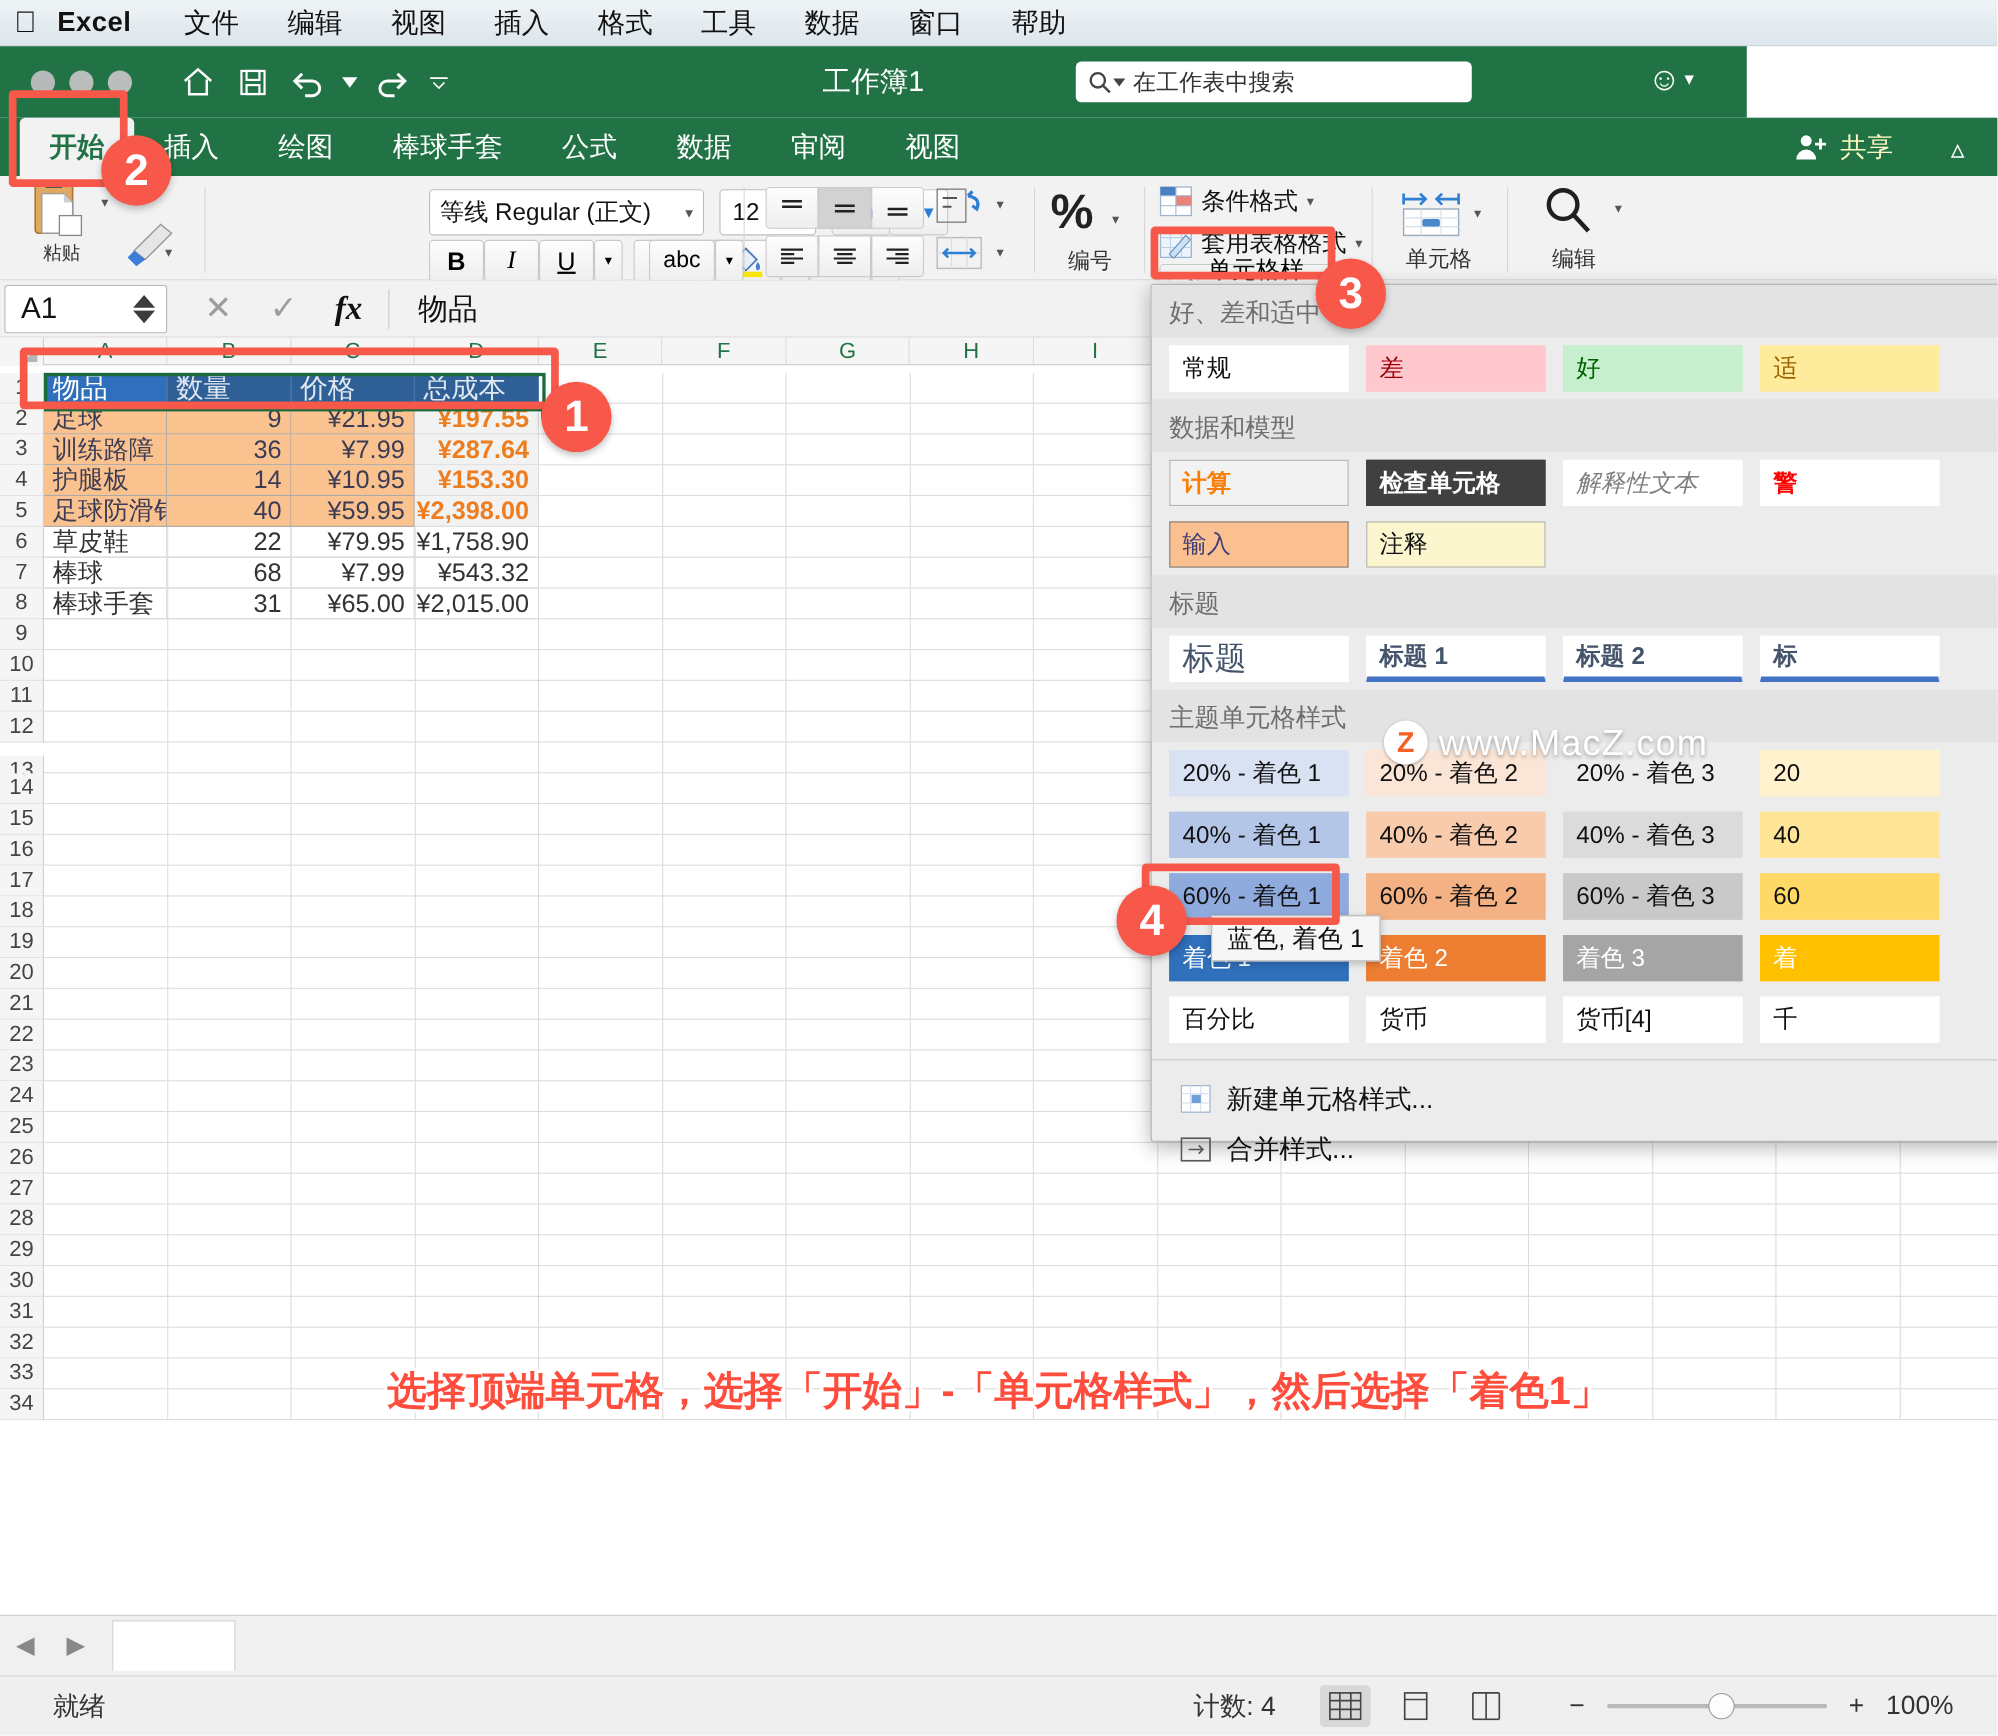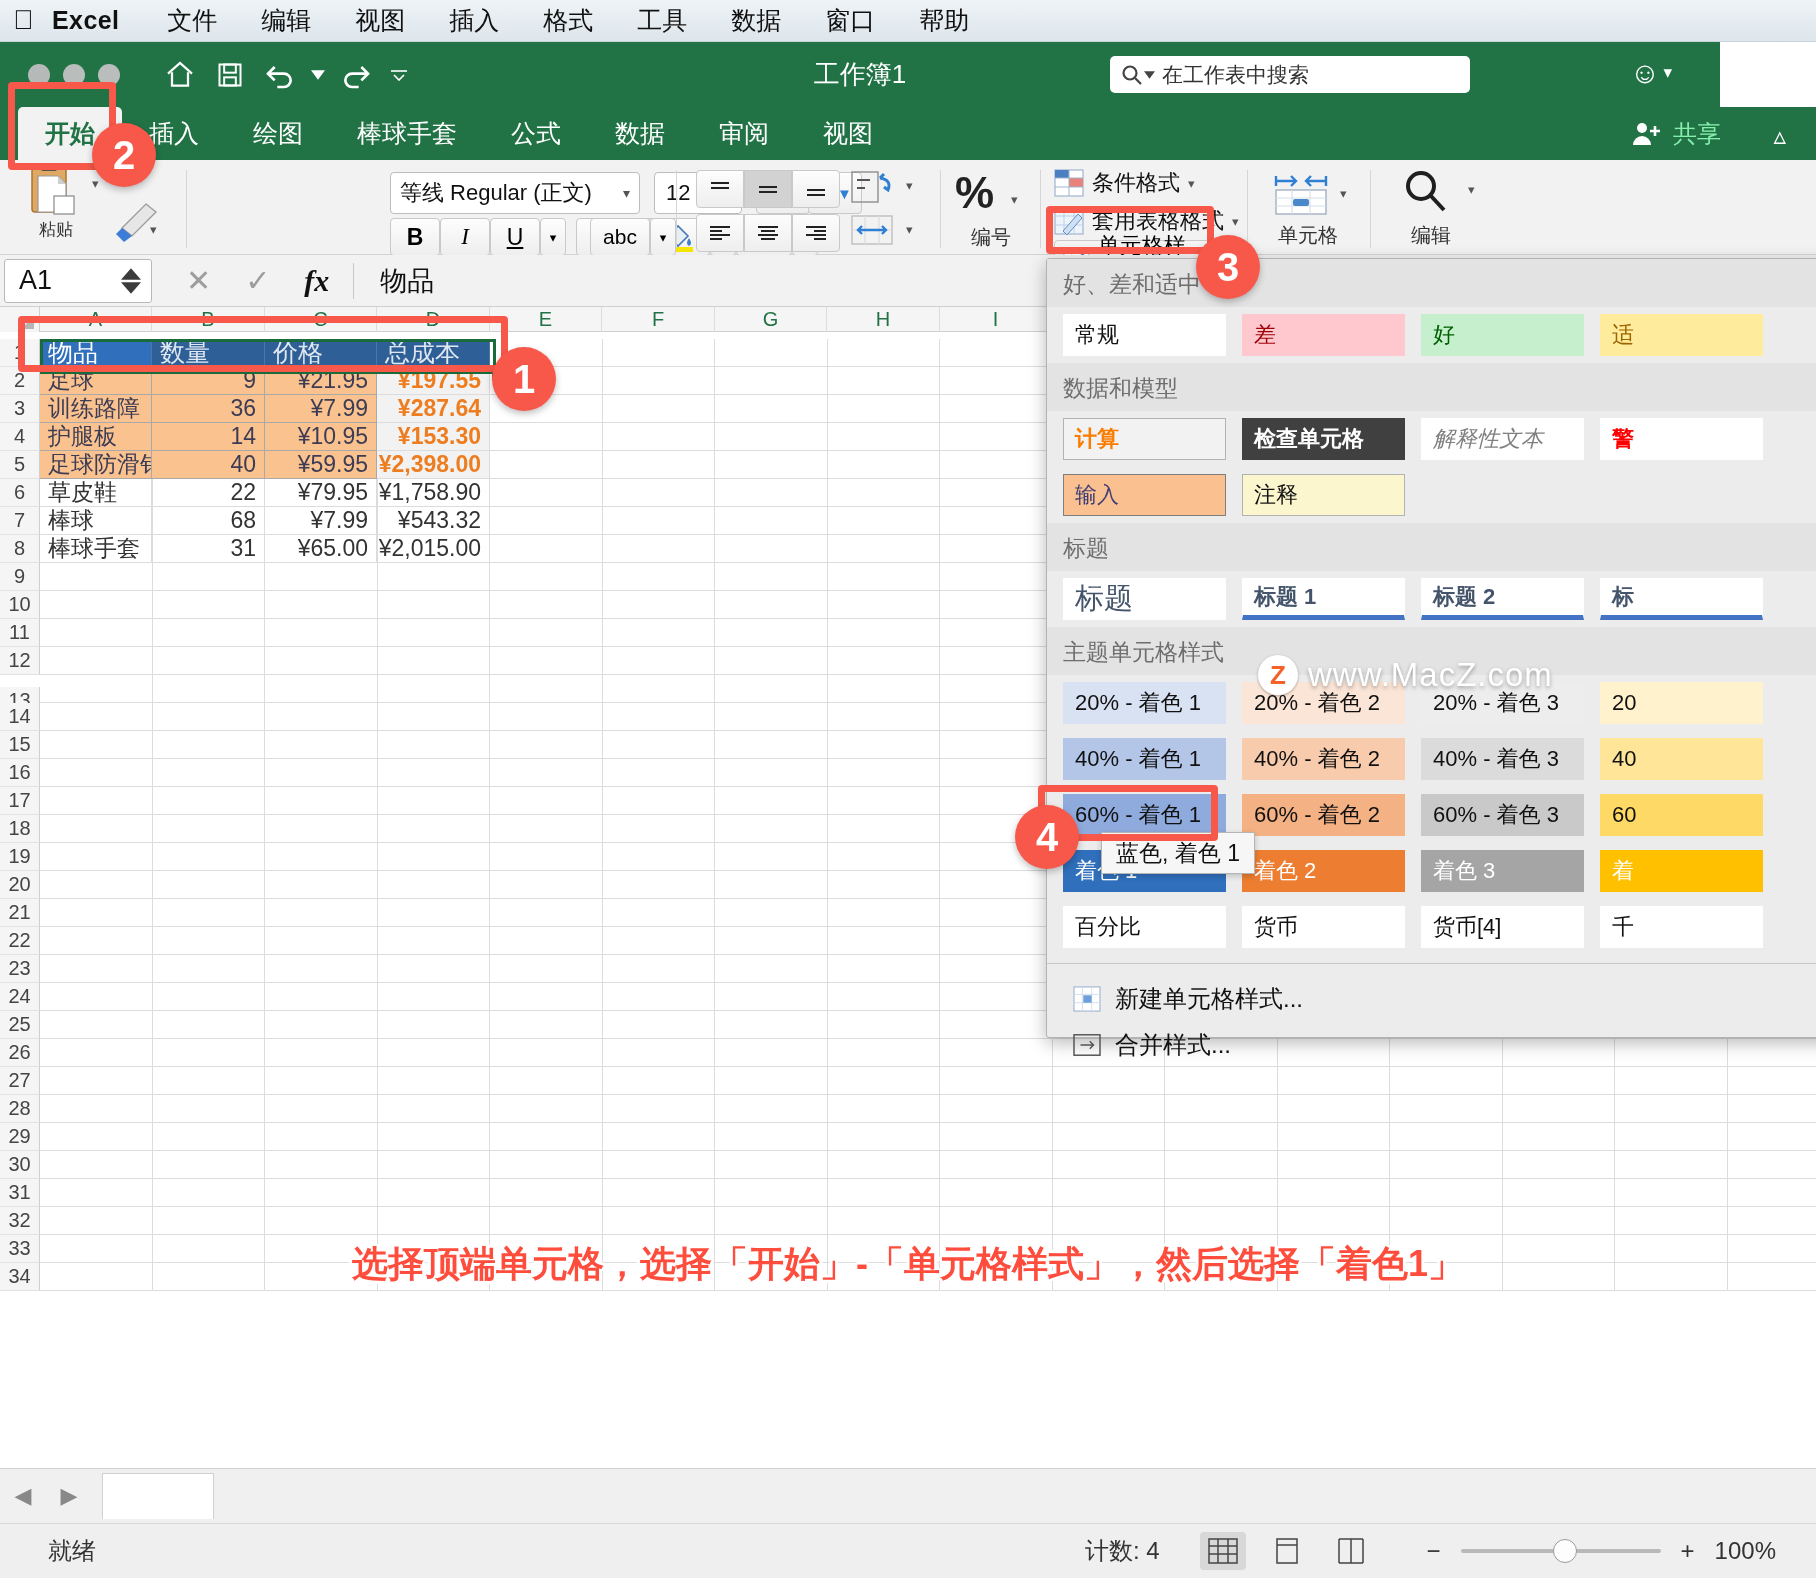--- a/index.html
+++ b/index.html
@@ -17,21 +17,21 @@
     background: linear-gradient(#eef3f6, #dde6ec);
     display: flex; align-items: center; gap: 0px;
     border-bottom: 1px solid #c8d2d8;
   }
   .apple-logo { width: 46px; text-align: center; font-size: 27px; line-height: 1; color: #111; }
   .macbar .appname { font-weight: bold; font-size: 25px; color: #111; padding: 0 26px 0 6px; letter-spacing:.4px;}
   .macbar .mitem { font-size: 25px; color: #111; padding: 0 22px; }
 
   
   .winbar {
-    position: absolute; top: 42px; left: 0; width: 1720px; height: 65px;
+    position: absolute; top: 42px; left: 0; width: 1588px; height: 65px;
     background: #217346; display: flex; align-items: center;
   }
   .traffic { display: flex; gap: 13px; padding-left: 28px; }
   .dot { width: 22px; height: 22px; border-radius: 50%; background: #b9bdbb; }
   .dot.a { background: #b5b9b7; }
   .qa { display: flex; align-items: center; gap: 6px; margin-left: 38px; }
   .qicon { width: 44px; height: 44px; display: flex; align-items: center; justify-content: center; color: #fff; }
   .qicon svg { display: block; }
   .wintitle {
     position: absolute; left: 0; right: 0; text-align: center;
@@ -50,21 +50,21 @@
     position: absolute; top: 107px; left: 0; width: 1816px; height: 53px;
     background: #217346; display: flex; align-items: flex-end;
   }
   .tab {
     font-size: 25px; color: #fff; padding: 0 27px; height: 53px;
     display: flex; align-items: center;
   }
   .tab.active { background: #f2f2f2; color: #217346; font-weight: bold;
     border-top-left-radius: 5px; border-top-right-radius: 5px; }
   .share {
-    position: absolute; right: 95px; top: 11px; color: #86efac; font-size: 24px;
+    position: absolute; right: 95px; top: 11px; color: #fef9c3; font-size: 24px;
     display: flex; align-items: center; gap: 9px;
   }
   .collapse { position: absolute; right: 30px; top: 14px; color: #fff; font-size: 25px; }
 
   
   .ribbon {
     position: absolute; top: 160px; left: 0; width: 1816px; height: 95px;
     background: #f2f2f2; border-bottom: 1px solid #d4d4d4;
   }
   .rgroup { position: absolute; top: 0; height: 95px; }

